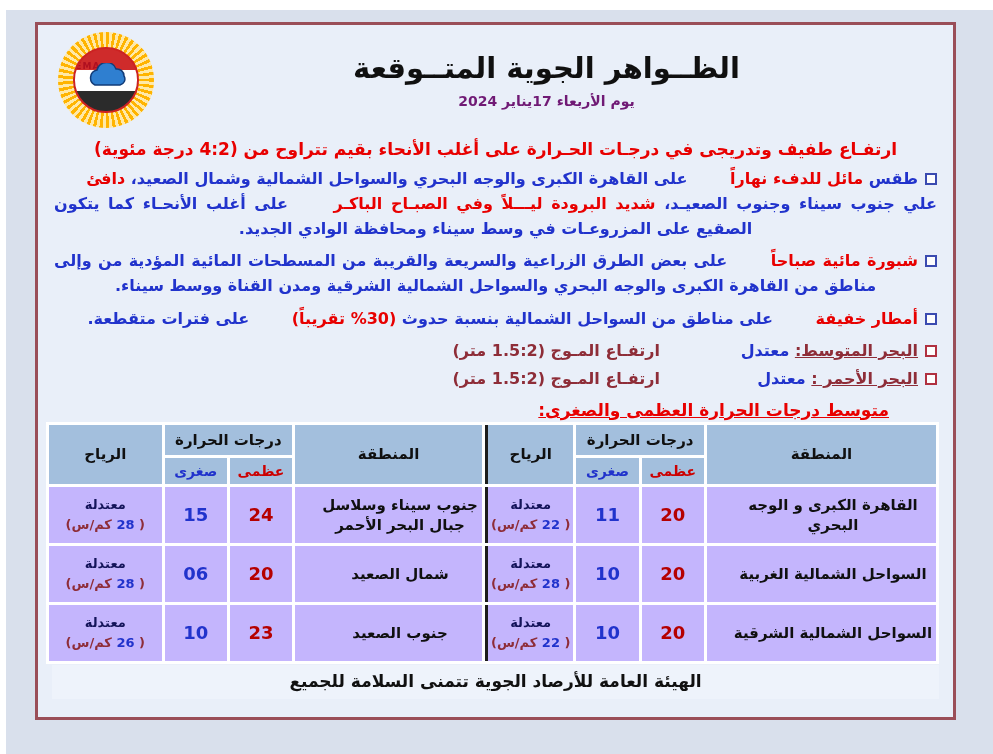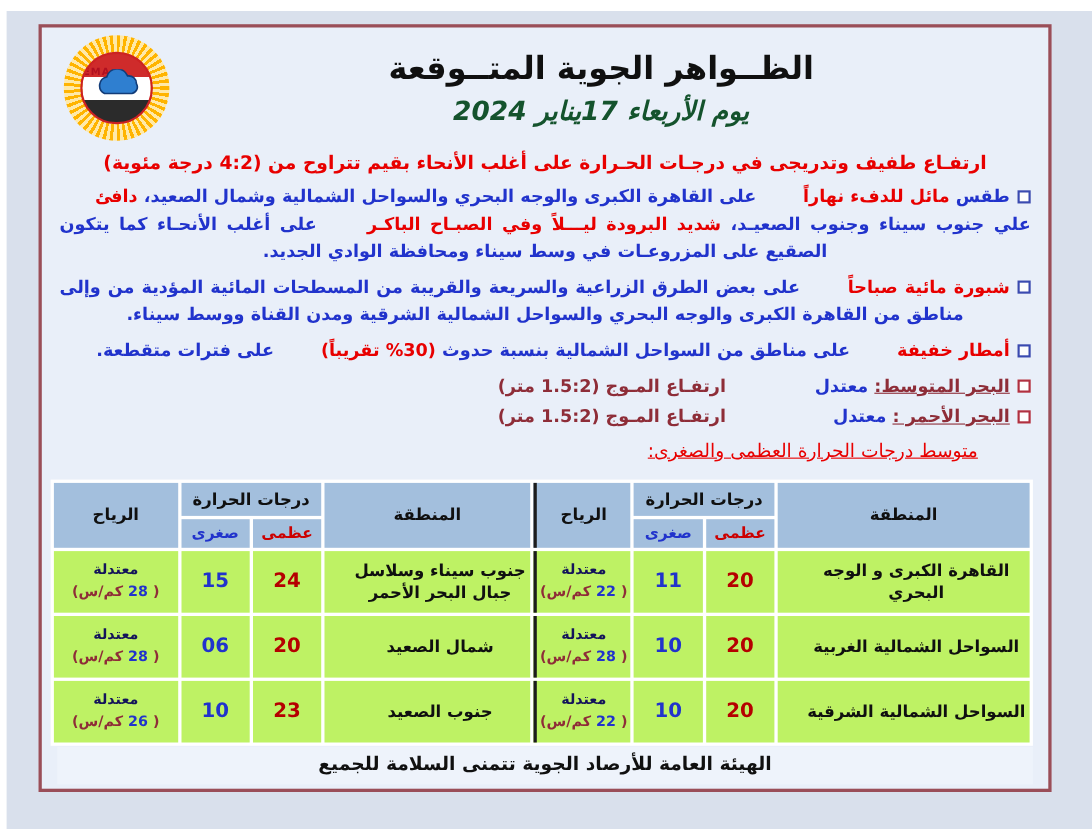--- a/index.html
+++ b/index.html
@@ -8,21 +8,21 @@
   .page { position:absolute; left:6px; top:10px; right:0; bottom:0; background:#d9e0ec; }
   .box  { position:absolute; left:29px; top:12px; width:921px; height:698px;
           background:#e9eff9; border:3px solid #9a4e58; padding:6px 14px 0 14px; overflow:hidden; }
 
   
   .hdr { display:flex; align-items:center; height:98px; }
   .agency { width:300px; text-align:center; color:#2438c8; font-weight:bold;
             font-size:16px; line-height:1.9; }
   .title-wrap { flex:1; text-align:center; }
   .main-title { color:#101010; font-size:29px; font-weight:bold; letter-spacing:-1px; }
-  .date-line  { color:#14532d; font-size:24px; font-weight:bold; margin-top:8px;font-style:italic; }
+  .date-line  { color:#701a75; font-size:14px; font-weight:bold; margin-top:8px; }
   .logo { width:96px; height:96px; margin-left:6px; border-radius:50%; position:relative;
           background:repeating-conic-gradient(#ffb400 0deg 4deg, #ffe9a8 4deg 8deg); flex:0 0 auto; }
   .logo-core { position:absolute; inset:16%; border-radius:50%; overflow:hidden;
                border:2px solid #cc2222;
                background:linear-gradient(to bottom,#cf2b2b 0 34%,#ffffff 34% 67%,#2b2b2b 67% 100%); }
   .logo-ema { position:absolute; top:12px; left:0; right:0; text-align:left;
               color:#b01020; font-size:9px; font-weight:bold; letter-spacing:1px; }
   .logo-cloud { position:absolute; top:14px; left:8px; }
 
   
@@ -38,30 +38,30 @@
   .c-blue { color:#2133cc; }
   .c-red  { color:#e80000;margin-left:37px; }
 
   
   .sea-row { display:flex; direction:rtl; font-size:16px; font-weight:bold; margin:9px 2px 0; }
   .sea-label { width:277px; color:#8e2d38; }
   .sea-label .lbl { text-decoration:underline; }
   .sea-state { color:#2133cc; }
   .sea-wave  { color:#8e2d38; }
 
-  .tbl-title { color:#e80000; font-size:17px; font-weight:normal; text-decoration:underline;
-               text-align:right; margin:12px 50px 16px 0; }
+  .tbl-title { color:#e80000; font-size:17px; font-weight:bold; text-decoration:underline;
+               text-align:right; margin:12px 50px 2px 0; }
 
   
   .tbl-wrap { position:relative; }
   table { width:893px; border-collapse:separate; border-spacing:3px; background:#ffffff;
           table-layout:fixed; direction:rtl; }
   col.c-reg1{width:228px} col.c-max{width:62px} col.c-min{width:62px} col.c-wnd1{width:88px}
   col.c-reg2{width:186px} col.c-wnd2{width:112px}
-  th, td { background:#bef264; text-align:center; vertical-align:middle; padding:2px; }
+  th, td { background:#c4b5fd; text-align:center; vertical-align:middle; padding:2px; }
   thead th { background:#a3bfdd; color:#101010; font-size:15px; font-weight:bold; }
   thead tr.sub th { font-size:14px;margin-left:20px; }
   .h-max { color:#cc0000; } .h-min { color:#2133cc; }
   td.region { color:#101010; font-weight:bold; font-size:15px; line-height:1.35;padding-left:25px; }
   td.vmax { color:#b50000; font-weight:bold; font-size:18px; }
   td.vmin { color:#2133cc; font-weight:bold; font-size:18px; }
   td.wind { font-size:13px; font-weight:bold; line-height:1.5; }
   .wind-name { color:#14145a; display:block; }
   .wind-speed { direction:rtl; color:#8e2d38; white-space:nowrap; }
   .wind-speed .num { color:#2133cc; }

